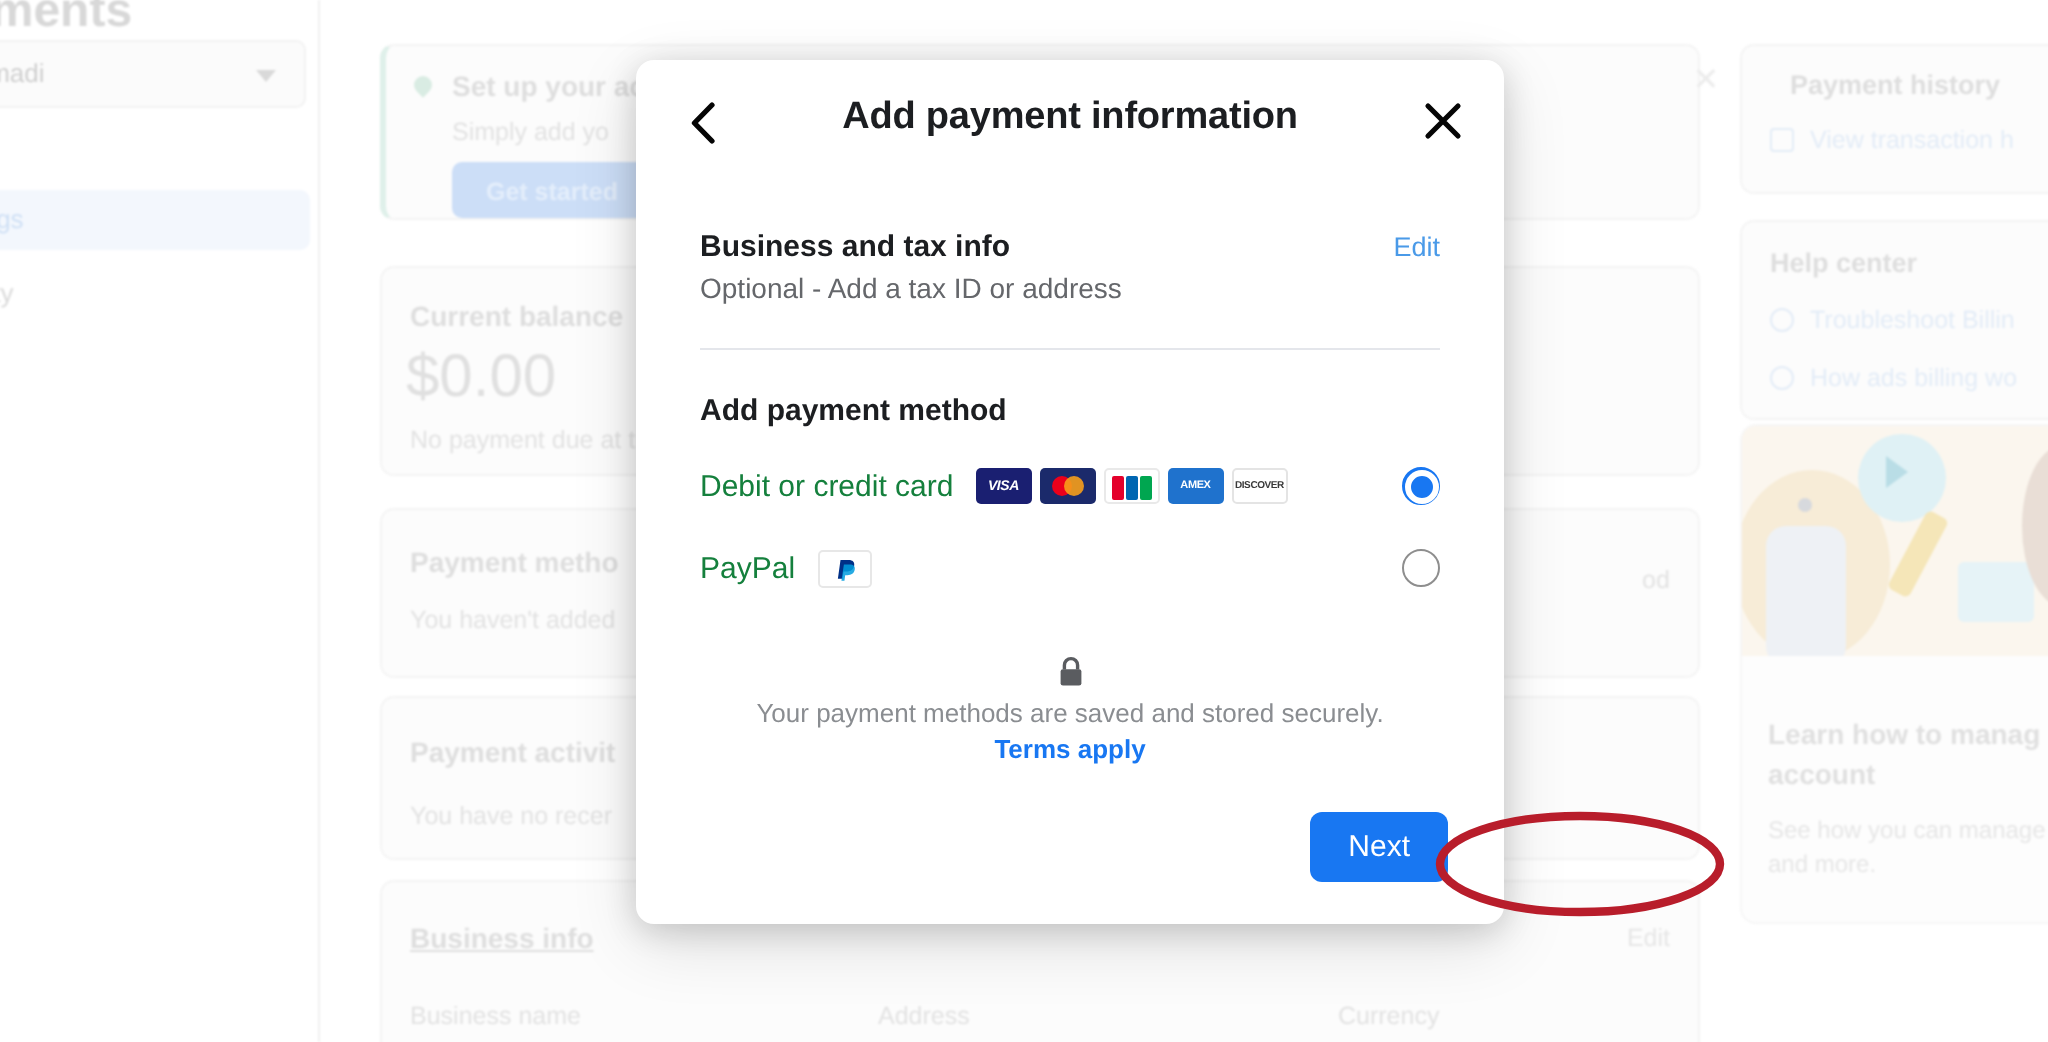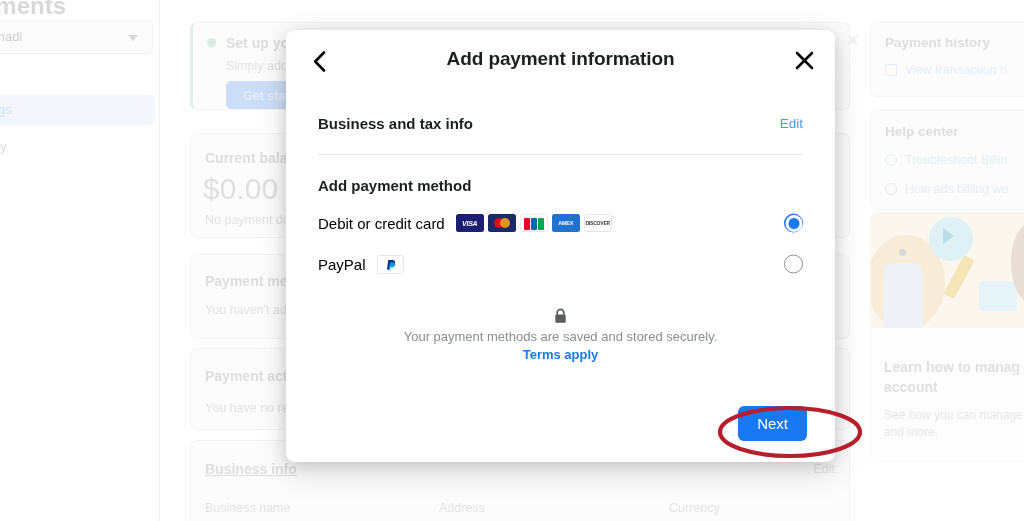--- a/index.html
+++ b/index.html
@@ -77,21 +77,21 @@
   .promo-h { font-size: 14px; font-weight: bold; color: #e0e0e0; line-height: 20px; }
   .promo-p { font-size: 12px; color: #e6e6e6; line-height: 17px; margin-top: 10px; }
 
   .bg-close {
     position: absolute; left: 845px; top: 33px; width: 16px; height: 16px; color: #ececec;
     font-size: 16px; line-height: 16px; text-align: center;
   }
 
   
   .modal {
-    position: absolute; left: 286px; top: 30px; width: 549px; height: 432px;
+    position: absolute; left: 318px; top: 30px; width: 434px; height: 432px;
     background: #ffffff; border-radius: 9px;
     box-shadow: 0 3px 16px rgba(0,0,0,0.16), 0 10px 34px rgba(0,0,0,0.12);
     overflow: hidden;
   }
   .modal-head {
     position: relative; height: 58px; display: flex; align-items: center;
   }
   .back-btn {
     position: absolute; left: 18px; top: 16px; width: 30px; height: 30px;
     display: flex; align-items: center; justify-content: center; cursor: pointer;
@@ -112,21 +112,21 @@
   .sec-h { font-size: 15px; font-weight: bold; color: #1c1e21; }
   .sec-sub { font-size: 14px; color: #65676b; margin-top: 4px; }
   .sec-edit {
     position: absolute; right: 0; top: 28px; font-size: 13.5px; color: #4a9ae8; cursor: pointer;
   }
   .divider { height: 1px; background: #e4e6eb; margin-top: 22px; }
 
   .pm-h { font-size: 15px; font-weight: bold; color: #1c1e21; margin-top: 22px; }
 
   .pm-row { position: relative; display: flex; align-items: center; margin-top: 17px; min-height: 24px; }
-  .pm-label { font-size: 15px; color: #000000; }
+  .pm-label { font-size: 15px; color: #15803d; }
   .cards { display: flex; gap: 4px; margin-left: 11px; align-items: center; }
 
   .cbrand {
     width: 28px; height: 18px; border-radius: 2.5px; position: relative;
     display: flex; align-items: center; justify-content: center; overflow: hidden;
     font-size: 6px; font-weight: bold; letter-spacing: -0.2px;
   }
   .cb-visa { background: #1a1f71; color: #ffffff; font-style: italic; font-size: 7px; }
   .cb-mc   { background: #1b2a6b; }
   .cb-mc .mc-c { position: absolute; top: 4px; width: 10px; height: 10px; border-radius: 50%; }
@@ -236,21 +236,21 @@
         <div class="c-title" style="position:absolute; left:14px; top:20px;text-decoration:underline;">Business info</div>
         <div class="c-edit" style="position:absolute; right:14px; top:21px;">Edit</div>
         <div class="c-sub" style="position:absolute; left:14px; top:60px;">Business name</div>
         <div class="c-sub" style="position:absolute; left:248px; top:60px;">Address</div>
         <div class="c-sub" style="position:absolute; left:478px; top:60px;">Currency</div>
       </div>
     </div>
 
     <div class="right-col">
       <div class="card" style="left:0; top:22px; width:175px; height:75px;">
-        <div class="r-title" style="position:absolute; left:14px; top:12px;">Payment history</div>
+        <div class="r-title" style="position:absolute; left:24px; top:12px;">Payment history</div>
         <div class="r-ic" style="left:14px; top:41px;"></div>
         <div class="r-link" style="position:absolute; left:34px; top:40px;">View transaction h</div>
       </div>
 
       <div class="card" style="left:0; top:110px; width:175px; height:100px;">
         <div class="r-title" style="position:absolute; left:14px; top:13px;">Help center</div>
         <div class="r-ic round" style="left:14px; top:43px;"></div>
         <div class="r-link" style="position:absolute; left:34px; top:42px;">Troubleshoot Billin</div>
         <div class="r-ic round" style="left:14px; top:72px;"></div>
         <div class="r-link" style="position:absolute; left:34px; top:71px;">How ads billing wo</div>
@@ -297,20 +297,21 @@
         <svg width="19" height="19" viewBox="0 0 19 19" aria-hidden="true">
           <path d="M2 2 L17 17 M17 2 L2 17" fill="none" stroke="#050505" stroke-width="2.6" stroke-linecap="round"></path>
         </svg>
       </div>
     </div>
 
     <div class="modal-body">
 
       <div class="sec-row">
         <div class="sec-h">Business and tax info</div>
+        <div class="sec-sub">Optional - Add a tax ID or address</div>
         <div class="sec-edit">Edit</div>
       </div>
 
       <div class="divider"></div>
 
       <div class="pm-h">Add payment method</div>
 
       <div class="pm-row">
         <span class="pm-label">Debit or credit card</span>
         <span class="cards">

